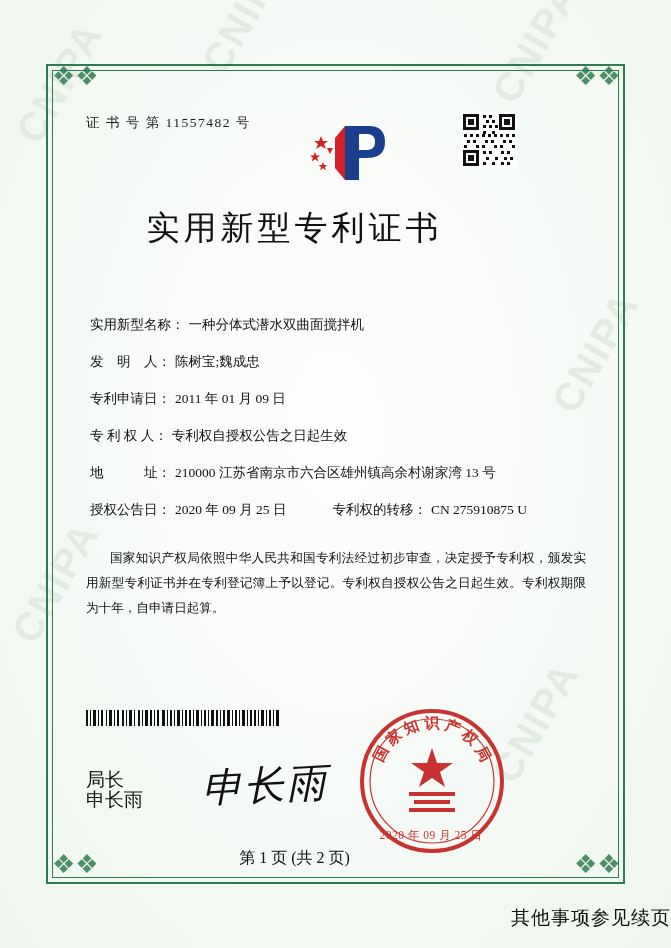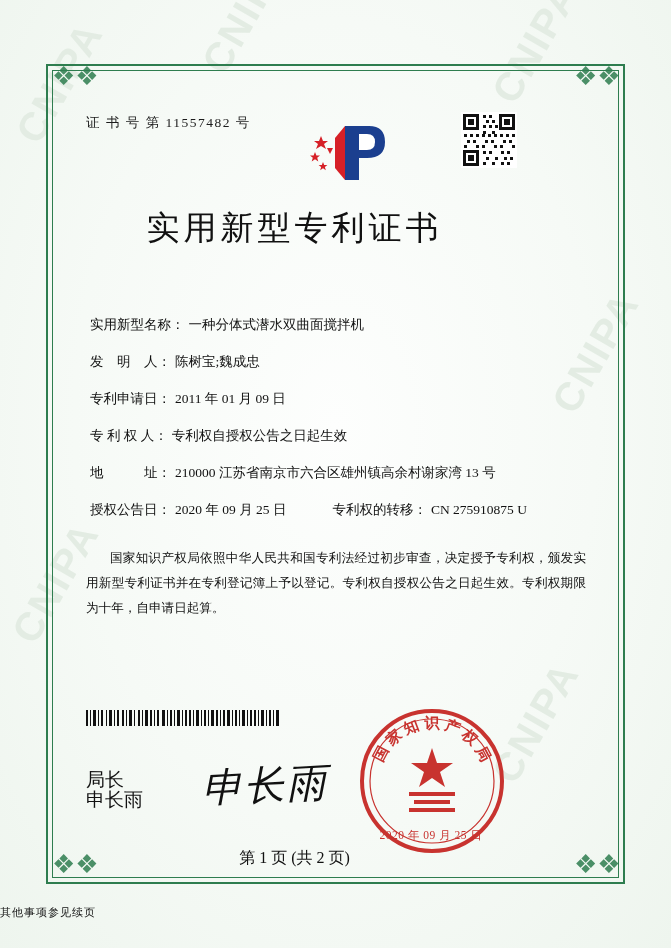--- a/index.html
+++ b/index.html
@@ -162,22 +162,22 @@
   .pagenum{
     position:absolute;
     left:0;right:0;top:778px;
     text-align:center;
     font-size:16px;
     color:#111;
   }
   .footnote{
     position:absolute;
     left:0;right:0;top:905px;
-    text-align:left;
-    font-size:11px;
+    text-align:right;
+    font-size:19px;
     color:#111;
     letter-spacing:1px;
   }
 </style>
 </head>
 <body>
 
 <div class="page">
 
   <div class="wm r" style="left:-6px;top:60px;">CNIPA</div>

